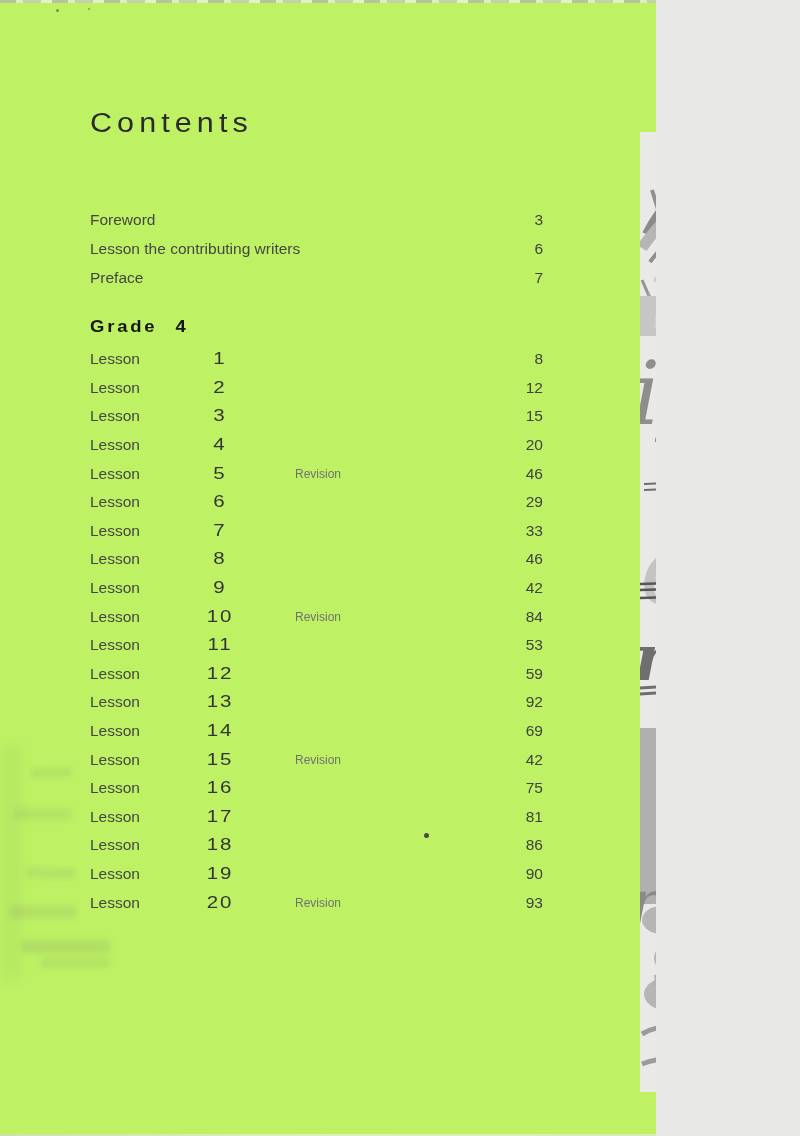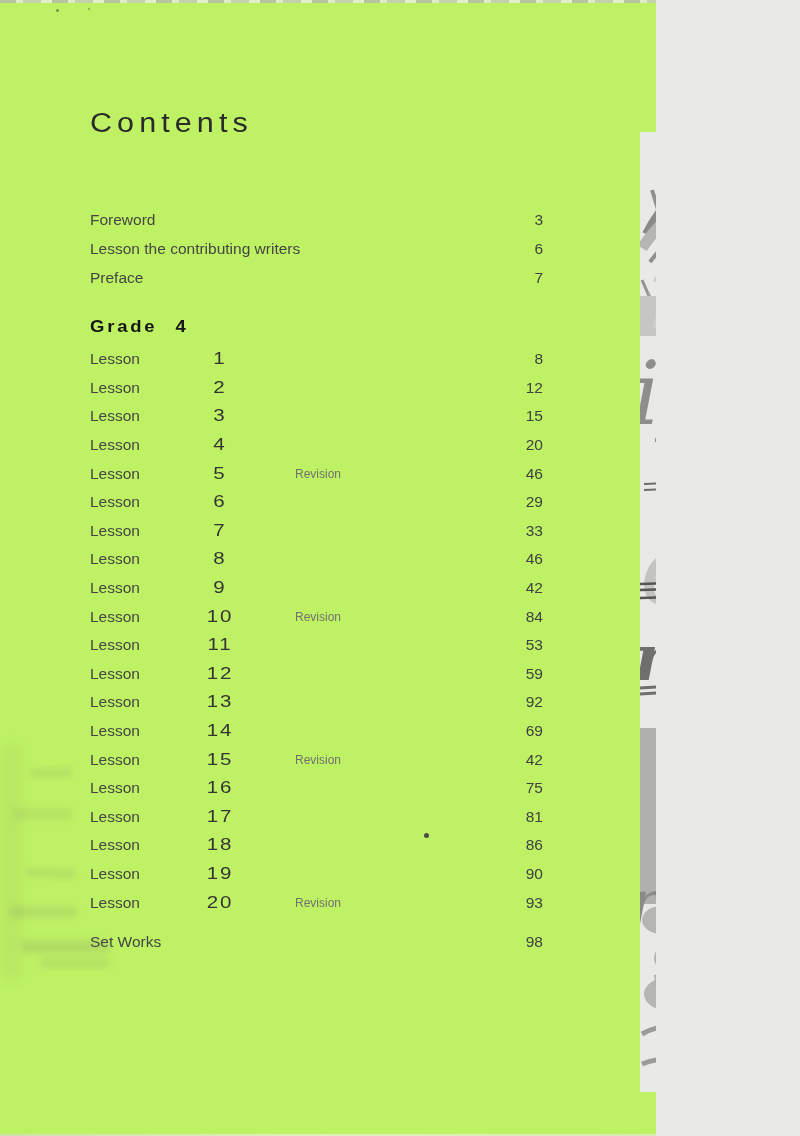--- a/index.html
+++ b/index.html
@@ -209,26 +209,20 @@
     <span class="note"></span>
     <span class="page-num">90</span>
   </div>
         <div class="lesson-row">
     <span class="word">Lesson</span>
     <span class="num">20</span>
     <span class="note">Revision</span>
     <span class="page-num">93</span>
   </div>
       </div>
-    <div class="back-rows" id="back-rows">
-        <div class="toc-row">
-    <span class="label">Set Works</span>
-    <span class="page-num">98</span>
-  </div>
-      </div>
   </div>
 
   <div class="art-strip">
     <svg width="150" height="960" viewBox="0 0 150 960" xmlns="http://www.w3.org/2000/svg">
       <rect width="150" height="960" fill="#e9e9e6"></rect>
 
       <g fill="none">
         <path d="M6,102 C40,36 98,24 144,56" stroke="#8a8a88" stroke-width="8"></path>
         <path d="M2,116 C46,52 102,42 148,78" stroke="#b5b5b3" stroke-width="11"></path>
         <path d="M10,130 C54,72 106,60 148,94" stroke="#8f8f8d" stroke-width="4"></path>

